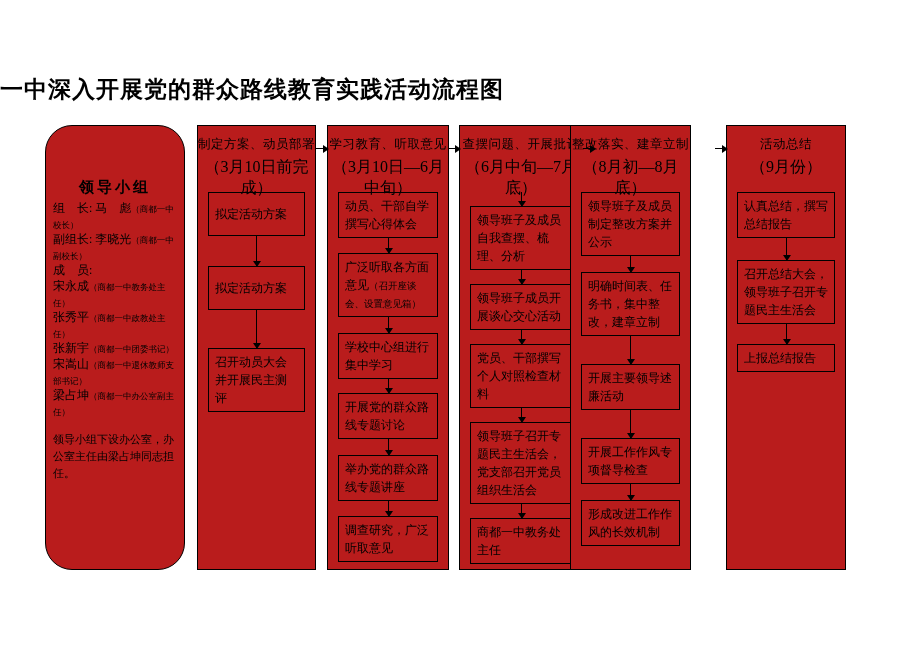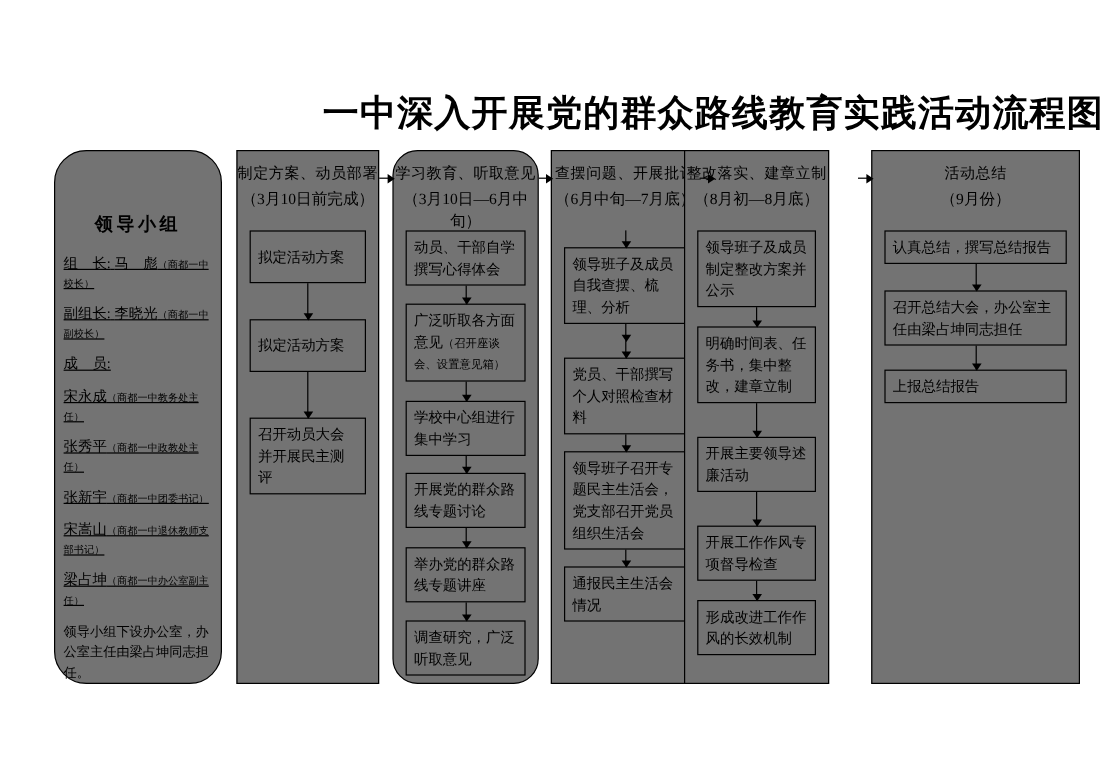--- a/index.html
+++ b/index.html
@@ -1,38 +1,38 @@
 <!DOCTYPE html>
 <html><head>
 <meta charset="utf-8">
 <style>
   html,body{margin:0;padding:0;background:#fff;}
   .page{
     position:relative;width:920px;height:651px;background:#fff;overflow:hidden;
     font-family:"Liberation Serif","DejaVu Serif",serif;color:#000;
   }
   .title{
-    position:absolute;top:74px;left:0;width:100%;margin:0;text-align:right;
-    font-size:30px;font-weight:bold;letter-spacing:1px;
+    position:absolute;top:74px;left:0;width:100%;margin:0;text-align:left;
+    font-size:23px;font-weight:bold;letter-spacing:1px;
   }
   .panel{
     position:absolute;top:125px;height:445px;border:1px solid #000;
-    background:#737373;box-sizing:border-box;
+    background:#b91c1c;box-sizing:border-box;
   }
   
   .lead-heading{text-align:center;font-size:15px;font-weight:bold;letter-spacing:3px;margin-top:52px;}
   .lead-body{padding:4px 6px 0 7px;font-size:12px;}
-  .lead-line{margin-top:11px;line-height:1.3;text-decoration:underline;}
+  .lead-line{line-height:1.3;}
   .note{font-size:8.5px;}
   .lead-foot{margin-top:12px;font-size:11px;line-height:1.55;}
   
   .col{display:flex;flex-direction:column;align-items:center;}
   .col-head{height:66px;box-sizing:border-box;padding-top:10px;text-align:center;flex:0 0 auto;}
   .col-title{font-size:12.5px;letter-spacing:0.5px;}
-  .col-sub{font-size:13px;margin-top:4px;}
+  .col-sub{font-size:16px;margin-top:4px;}
   .box{
     box-sizing:border-box;width:calc(100% - 20px);border:1px solid #000;
     font-size:12px;line-height:1.5;padding:4px 6px;text-align:left;flex:0 0 auto;
   }
   .vc{display:flex;align-items:center;min-height:44px;}
   .box-note{font-size:9.5px;}
   
   .v-arrow{width:0;border-left:1px solid #000;position:relative;flex:0 0 auto;}
   .v-arrow::after{
     content:"";position:absolute;left:-4px;bottom:-1px;width:0;height:0;
@@ -90,21 +90,21 @@
       <div class="col-title">制定方案、动员部署</div>
       <div class="col-sub">（3月10日前完成）</div>
     </div>
     <div class="box vc">拟定活动方案</div>
     <div class="v-arrow a30"></div>
     <div class="box vc">拟定活动方案</div>
     <div class="v-arrow a38"></div>
     <div class="box">召开动员大会并开展民主测评</div>
   </div>
 
-  <div class="panel col" style="left:327px;width:122px;border-radius:21px;">
+  <div class="panel col" style="left:327px;width:122px;">
     <div class="col-head">
       <div class="col-title">学习教育、听取意见</div>
       <div class="col-sub">（3月10日—6月中旬）</div>
     </div>
     <div class="box">动员、干部自学撰写心得体会</div>
     <div class="v-arrow a15"></div>
     <div class="box"><span>广泛听取各方面意见</span><span class="box-note">（召开座谈会、设置意见箱）</span></div>
     <div class="v-arrow a16"></div>
     <div class="box">学校中心组进行集中学习</div>
     <div class="v-arrow a14"></div>
@@ -116,52 +116,53 @@
   </div>
 
   <div class="panel col" style="left:459px;width:124px;">
     <div class="col-head">
       <div class="col-title">查摆问题、开展批评</div>
       <div class="col-sub">（6月中旬—7月底）</div>
     </div>
     <div class="v-arrow a14"></div>
     <div class="box">领导班子及成员自我查摆、梳理、分析</div>
     <div class="v-arrow a14"></div>
+    <div class="box">领导班子成员开展谈心交心活动</div>
     <div class="v-arrow a14"></div>
     <div class="box">党员、干部撰写个人对照检查材料</div>
     <div class="v-arrow a14"></div>
     <div class="box">领导班子召开专题民主生活会，党支部召开党员组织生活会</div>
     <div class="v-arrow a14"></div>
-    <div class="box">通报民主生活会情况</div>
+    <div class="box">商都一中教务处主任</div>
   </div>
 
   <div class="panel col" style="left:570px;width:121px;">
     <div class="col-head">
       <div class="col-title">整改落实、建章立制</div>
       <div class="col-sub">（8月初—8月底）</div>
     </div>
     <div class="box">领导班子及成员制定整改方案并公示</div>
     <div class="v-arrow a16"></div>
     <div class="box">明确时间表、任务书，集中整改，建章立制</div>
     <div class="v-arrow a28"></div>
     <div class="box">开展主要领导述廉活动</div>
     <div class="v-arrow a28"></div>
     <div class="box">开展工作作风专项督导检查</div>
     <div class="v-arrow a16"></div>
     <div class="box">形成改进工作作风的长效机制</div>
   </div>
 
-  <div class="panel col" style="left:726px;width:174px;">
+  <div class="panel col" style="left:726px;width:120px;">
     <div class="col-head">
       <div class="col-title">活动总结</div>
       <div class="col-sub">（9月份）</div>
     </div>
     <div class="box">认真总结，撰写总结报告</div>
     <div class="v-arrow a22"></div>
-    <div class="box">召开总结大会，办公室主任由梁占坤同志担任</div>
+    <div class="box">召开总结大会，领导班子召开专题民主生活会</div>
     <div class="v-arrow a20"></div>
     <div class="box">上报总结报告</div>
   </div>
 
   <div class="h-arrow" style="left:316px;width:11px;"></div>
   <div class="h-arrow" style="left:449px;width:10px;"></div>
   <div class="h-arrow" style="left:583px;width:11px;"></div>
   <div class="h-arrow" style="left:715px;width:11px;"></div>
 
 </div>

